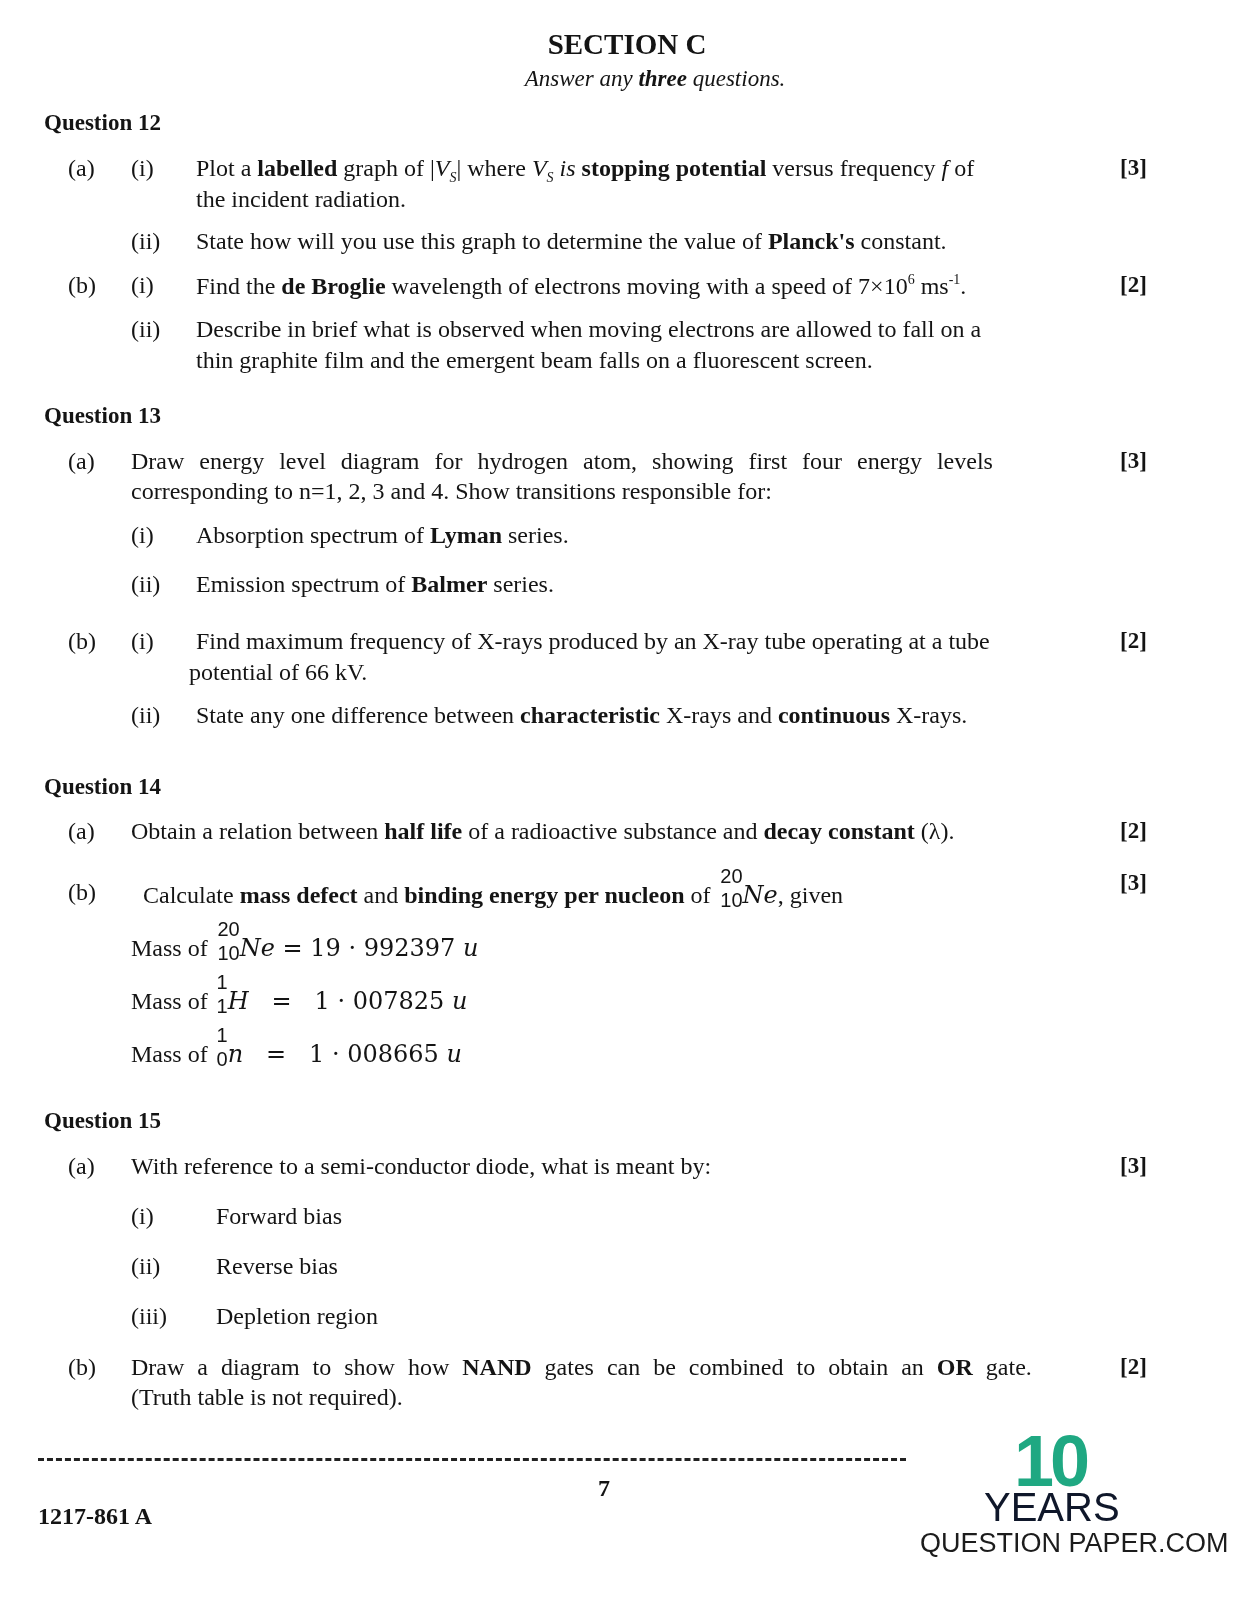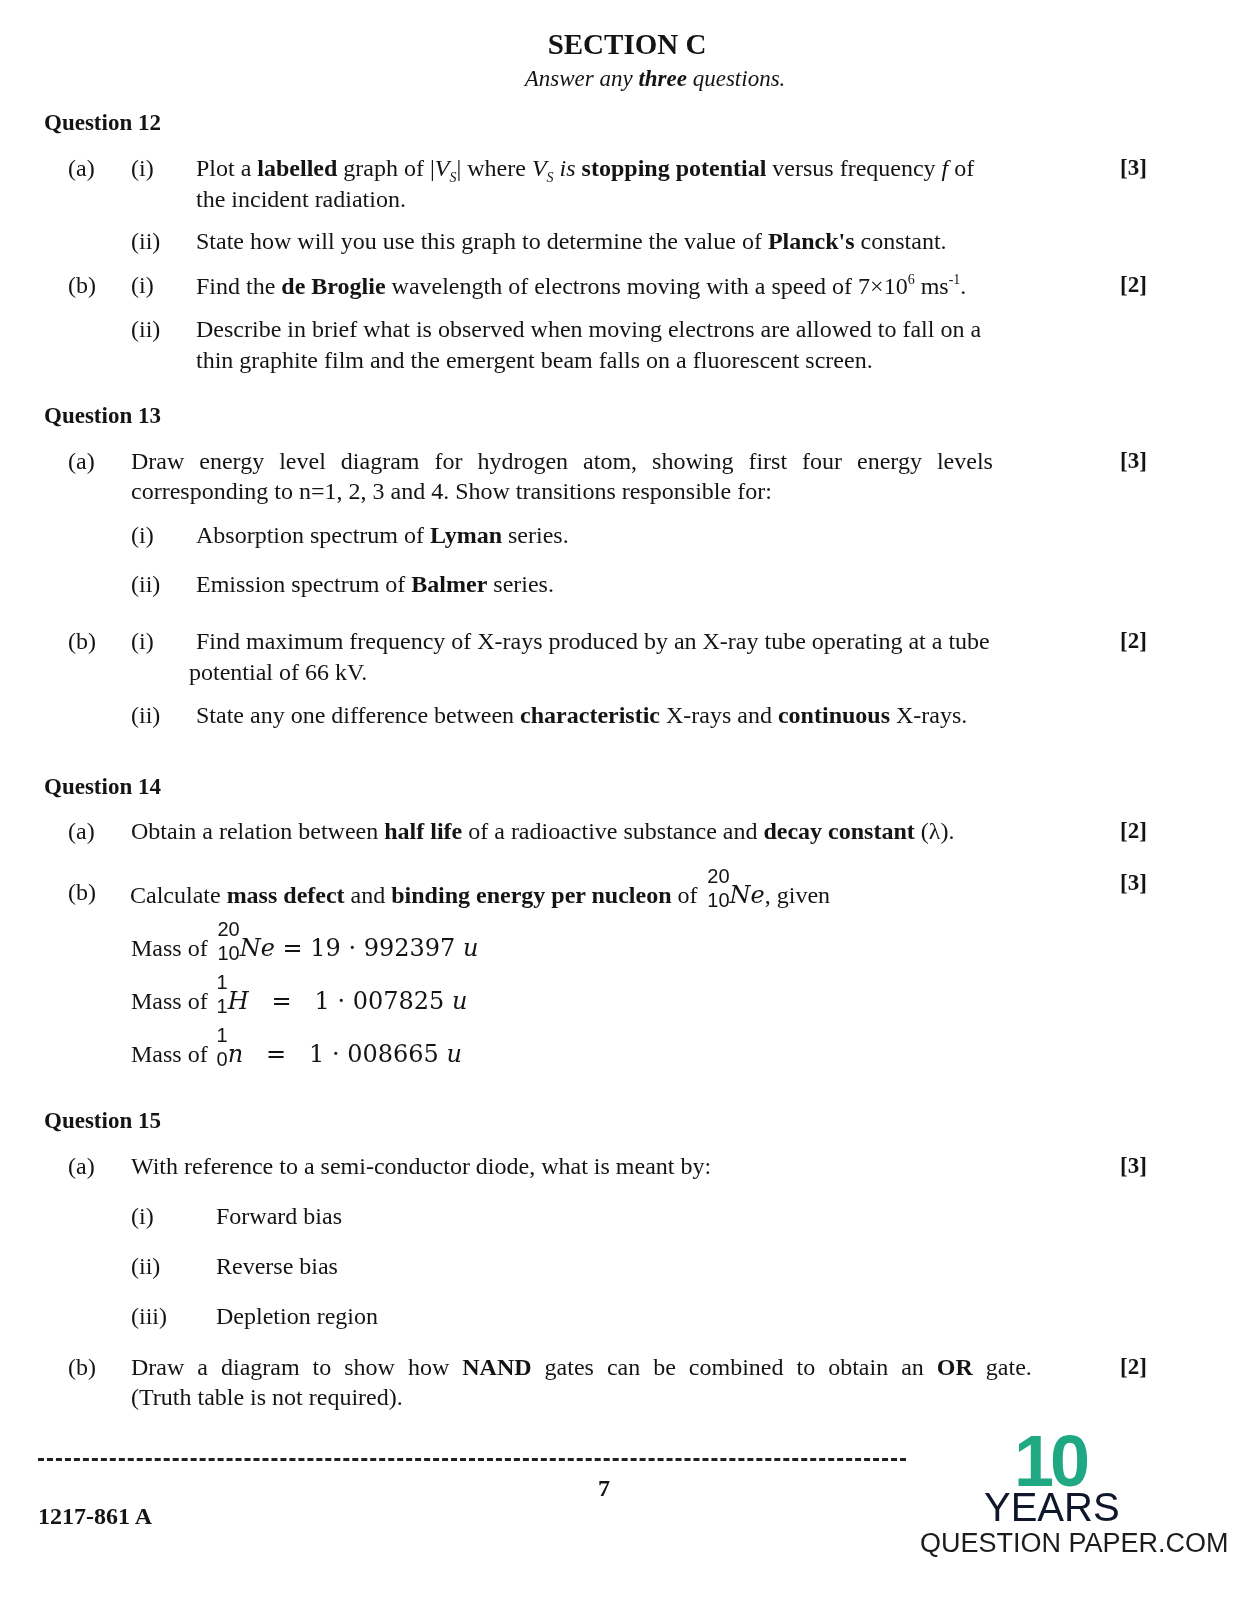--- a/index.html
+++ b/index.html
@@ -84,21 +84,21 @@
 
 <div class="abs lbl" style="left:131px;top:702px">(ii)</div>
 <div class="abs txt" style="left:196px;top:702px"><span>State any one difference between </span><b>characteristic</b><span> X-rays and </span><b>continuous</b><span> X-rays.</span></div>
 
 <div class="abs qhead" style="top:774px">Question 14</div>
 <div class="abs lbl" style="left:68px;top:818px">(a)</div>
 <div class="abs txt" style="left:131px;top:818px"><span>Obtain a relation between </span><b>half life</b><span> of a radioactive substance and </span><b>decay constant</b><span> (λ).</span></div>
 <div class="abs marks" style="top:818px">[2]</div>
 
 <div class="abs lbl" style="left:68px;top:879px">(b)</div>
-<div class="abs txt" style="left:130px;top:879px"><span>Calculate </span><b>mass defect</b><span> and </span><b>binding energy per nucleon</b><span> of </span><span class="iso"><span class="a">20</span><span class="z">10</span></span><i class="math">Ne</i><span>, given</span></div>
+<div class="abs txt" style="left:143px;top:879px"><span>Calculate </span><b>mass defect</b><span> and </span><b>binding energy per nucleon</b><span> of </span><span class="iso"><span class="a">20</span><span class="z">10</span></span><i class="math">Ne</i><span>, given</span></div>
 <div class="abs marks" style="top:870px">[3]</div>
 
 <div class="abs txt" style="left:131px;top:932px"><span>Mass of </span><span class="iso"><span class="a">20</span><span class="z">10</span></span><span class="math"><i>Ne</i><span style="white-space:pre"> = </span><span>19 · 992397</span> <i>u</i></span></div>
 <div class="abs txt" style="left:131px;top:985px"><span>Mass of </span><span class="iso s1"><span class="a">1</span><span class="z">1</span></span><span class="math"><i>H</i><span style="white-space:pre">   =   </span><span>1 · 007825</span> <i>u</i></span></div>
 <div class="abs txt" style="left:131px;top:1038px"><span>Mass of </span><span class="iso s1"><span class="a">1</span><span class="z">0</span></span><span class="math"><i>n</i><span style="white-space:pre">   =   </span><span>1 · 008665</span> <i>u</i></span></div>
 
 <div class="abs qhead" style="top:1108px">Question 15</div>
 <div class="abs lbl" style="left:68px;top:1153px">(a)</div>
 <div class="abs txt" style="left:131px;top:1153px">With reference to a semi-conductor diode, what is meant by:</div>
 <div class="abs marks" style="top:1153px">[3]</div>

